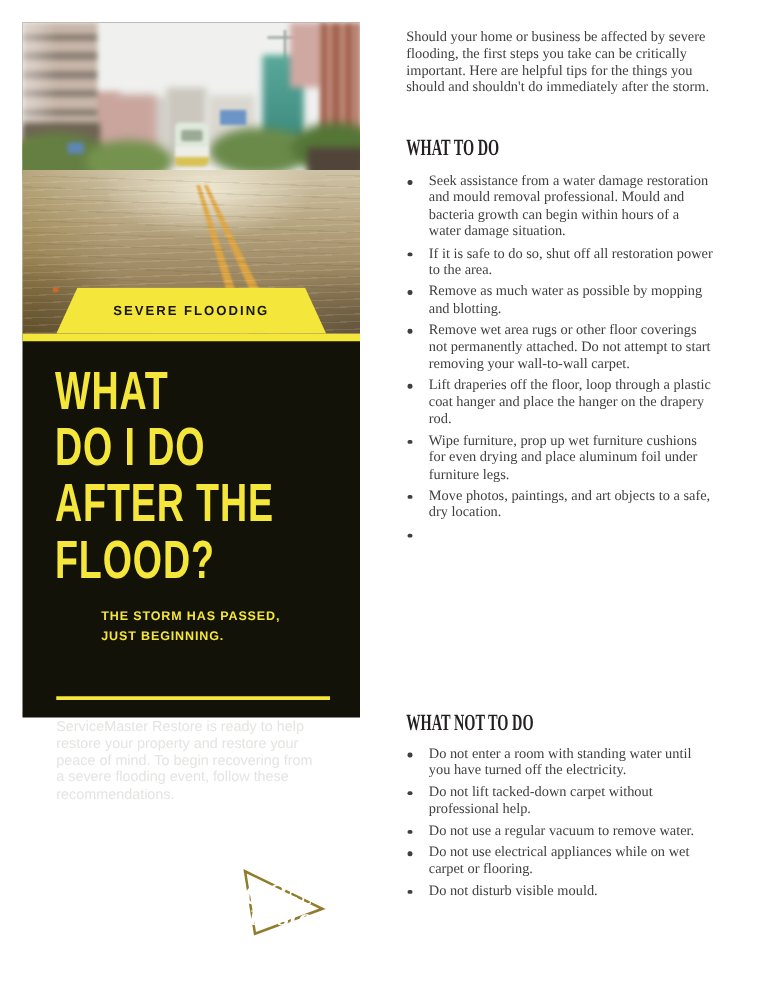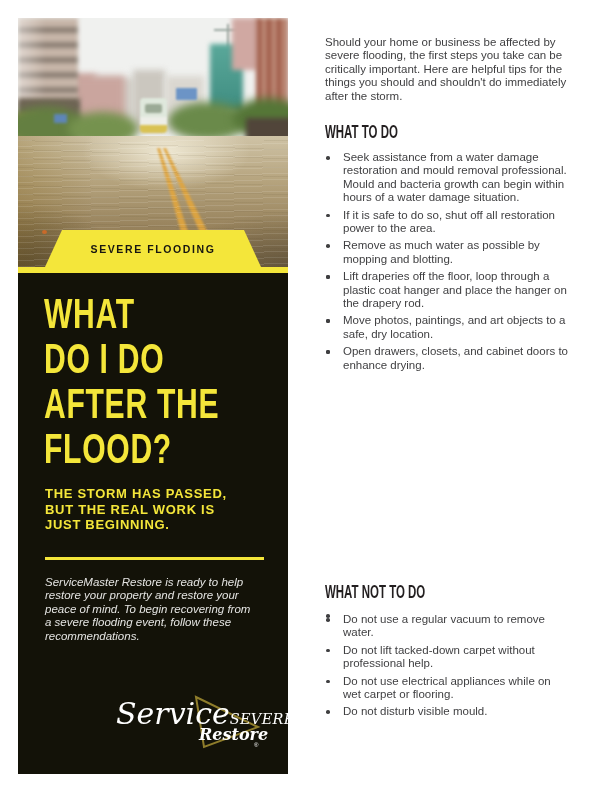--- a/index.html
+++ b/index.html
@@ -1,21 +1,21 @@
 <!DOCTYPE html>
 <html style="--accent-yellow: #F4E63A; --panel-black: #131208; --heading-black: #231F20; --body-text: #3F3F41;"><head>
 <meta charset="utf-8">
 <style>
   * { margin:0; padding:0; box-sizing:border-box; }
   html,body { background:#ffffff; }
   body { width:612px; height:792px; font-family:"Liberation Sans", sans-serif; }
   .page { position:relative; width:612px; height:792px; background:#fff; overflow:hidden; }
 
   
-  .left-panel { position:absolute; left:18px; top:18px; width:270px; height:756px;
+  .left-panel { position:absolute; left:18px; top:18px; width:270px; height:556px;
                 background:var(--panel-black,#131208); }
 
   
   .photo { position:absolute; top:0; left:0; width:270px; height:249px;
            background:#F0F1EF; overflow:hidden; }
   .photo div { position:absolute; }
   .ph-bldg-c1 { left:75px; top:60px; width:42px; height:55px; background:#D4D2CB; filter:blur(3px); }
   .ph-bldg-c2 { left:115px; top:52px; width:32px; height:62px; background:#CBC7BF; filter:blur(3px); }
   .ph-bldg-c3 { left:52px; top:56px; width:26px; height:50px; background:#CBA8A0; filter:blur(3px); }
   .ph-bldg-c4 { left:148px; top:58px; width:38px; height:56px; background:#DAD7D0; filter:blur(3px); }
@@ -65,41 +65,41 @@
   .banner-strip { position:absolute; top:249px; left:0; width:270px; height:6px;
       background:var(--accent-yellow,#F4E63A); }
 
   
   .headline { position:absolute; top:273px; left:26px; }
   .hl-line { display:block; font-size:43px; line-height:45px; font-weight:bold;
       color:var(--accent-yellow,#F4E63A); letter-spacing:1px; white-space:nowrap;
       transform:scaleX(.7); transform-origin:left top; }
 
   .subhead { position:absolute; top:468px; left:27px; }
-  .sh-line { display:block; font-size:13px; line-height:15.5px; font-weight:bold;
-      letter-spacing:.7px; color:var(--accent-yellow,#F4E63A); white-space:nowrap; }
+  .sh-line { display:block; font-size:10px; line-height:15.5px; font-weight:bold;
+      letter-spacing:.7px; color:var(--accent-yellow,#F4E63A); white-space:nowrap;margin-left:36px; }
 
   .divider { position:absolute; top:539px; left:27px; width:219px; height:2.5px;
       background:var(--accent-yellow,#F4E63A); border:none; }
 
   .panel-body { position:absolute; top:558px; left:27px; width:214px;
-      font-size:11.5px; line-height:13.4px; color:#E4E4E2;font-style:italic; }
+      font-size:11.5px; line-height:13.4px; color:#E4E4E2; }
 
   
   .logo { position:absolute; top:668px; left:96px; width:152px; height:72px; }
   .logo svg { position:absolute; left:0; top:0; }
   .brand-line { position:absolute; left:2px; top:10px; white-space:nowrap; color:#fff; }
   .brand-service { font-family:"DejaVu Serif", serif; font-style:italic; font-size:30px; }
   .brand-master { font-family:"DejaVu Serif", serif; font-style:italic; font-size:14.5px; letter-spacing:.3px; }
   .brand-restore { position:absolute; left:85px; top:39px; color:#fff;
       font-family:"DejaVu Serif", serif; font-style:italic; font-weight:bold; font-size:16px; }
   .brand-reg { position:absolute; left:140px; top:56px; font-size:6px; color:#fff; }
 
   
-  .right-col { position:absolute; left:325px; top:30px; width:250px; height:756px; }
+  .right-col { position:absolute; left:325px; top:18px; width:250px; height:756px;font-family:Liberation Serif, serif; }
   .intro { position:absolute; top:6px; left:0; width:246px;
       font-size:11.5px; line-height:13.4px; color:var(--body-text,#3F3F41); }
   .sec-heading { position:absolute; left:0; font-size:18.5px; font-weight:bold;
       color:var(--heading-black,#231F20); white-space:nowrap;
       transform:scaleX(.62); transform-origin:left top; }
   .h2a { top:91px; }
   .h2b { top:551px; }
   .blist { position:absolute; left:0; width:246px; list-style:none; }
   .list1 { top:121px; }
   .list2 { top:579px; }
@@ -158,21 +158,20 @@
 
     <span class="hl-line">WHAT</span>
         <span class="hl-line">DO I DO</span>
         <span class="hl-line">AFTER THE</span>
         <span class="hl-line">FLOOD?</span>
       </div>
 
     <div class="subhead">
 
     <span class="sh-line">THE STORM HAS PASSED,</span>
-        <span class="sh-line">BUT THE REAL WORK IS</span>
         <span class="sh-line">JUST BEGINNING.</span>
       </div>
 
     <div class="divider"></div>
 
     <p class="panel-body">ServiceMaster Restore is ready to help restore your property and restore your peace of mind. To begin recovering from a severe flooding event, follow these recommendations.</p>
 
     <div class="logo">
       <svg width="152" height="72" viewBox="0 0 152 72">
         <polygon points="82,11 144,41 90,61" fill="none" stroke="#8F7D2B" stroke-width="2"></polygon>
@@ -201,65 +200,64 @@
           <span class="li-text">If it is safe to do so, shut off all restoration power to the area.</span>
         </li>
 
         <li>
           <span class="bullet"></span>
           <span class="li-text">Remove as much water as possible by mopping and blotting.</span>
         </li>
 
         <li>
           <span class="bullet"></span>
+          <span class="li-text">Remove wet area rugs or other floor coverings not permanently attached. Do not attempt to start removing your wall-to-wall carpet.</span>
         </li>
 
         <li>
           <span class="bullet"></span>
           <span class="li-text">Lift draperies off the floor, loop through a plastic coat hanger and place the hanger on the drapery rod.</span>
         </li>
 
         <li>
           <span class="bullet"></span>
+          <span class="li-text">Wipe furniture, prop up wet furniture cushions for even drying and place aluminum foil under furniture legs.</span>
         </li>
 
         <li>
           <span class="bullet"></span>
           <span class="li-text">Move photos, paintings, and art objects to a safe, dry location.</span>
         </li>
 
         <li>
           <span class="bullet"></span>
         </li>
 
-        <li>
-          <span class="bullet"></span>
-          <span class="li-text">Open drawers, closets, and cabinet doors to enhance drying.</span>
-        </li>
       </ul>
 
     <h2 class="sec-heading h2b">WHAT NOT TO DO</h2>
     <ul class="blist list2">
 
         <li>
           <span class="bullet"></span>
+          <span class="li-text">Do not enter a room with standing water until you have turned off the electricity.</span>
+        </li>
+
+        <li>
+          <span class="bullet"></span>
+          <span class="li-text">Do not lift tacked-down carpet without professional help.</span>
         </li>
 
         <li>
           <span class="bullet"></span>
           <span class="li-text">Do not use a regular vacuum to remove water.</span>
         </li>
 
         <li>
           <span class="bullet"></span>
-          <span class="li-text">Do not lift tacked-down carpet without professional help.</span>
-        </li>
-
-        <li>
-          <span class="bullet"></span>
           <span class="li-text">Do not use electrical appliances while on wet carpet or flooring.</span>
         </li>
 
         <li>
           <span class="bullet"></span>
           <span class="li-text">Do not disturb visible mould.</span>
         </li>
       </ul>
 
   </main>

